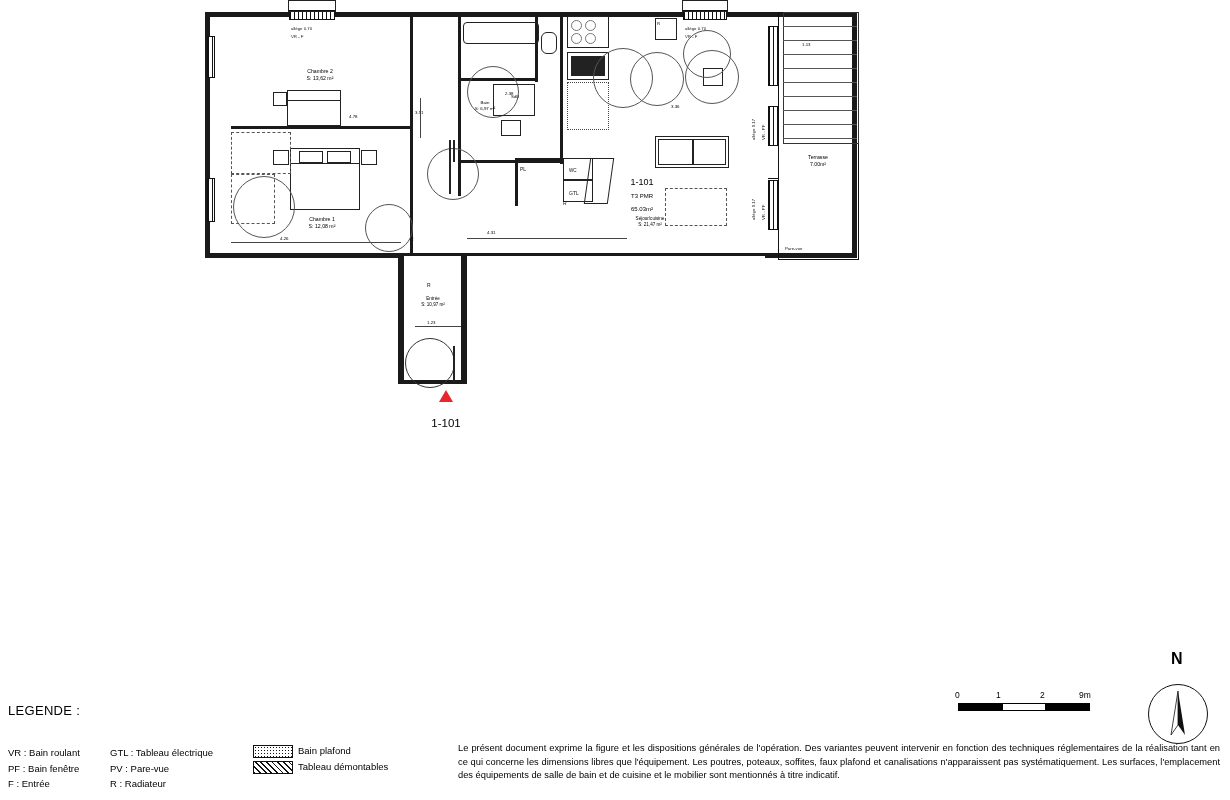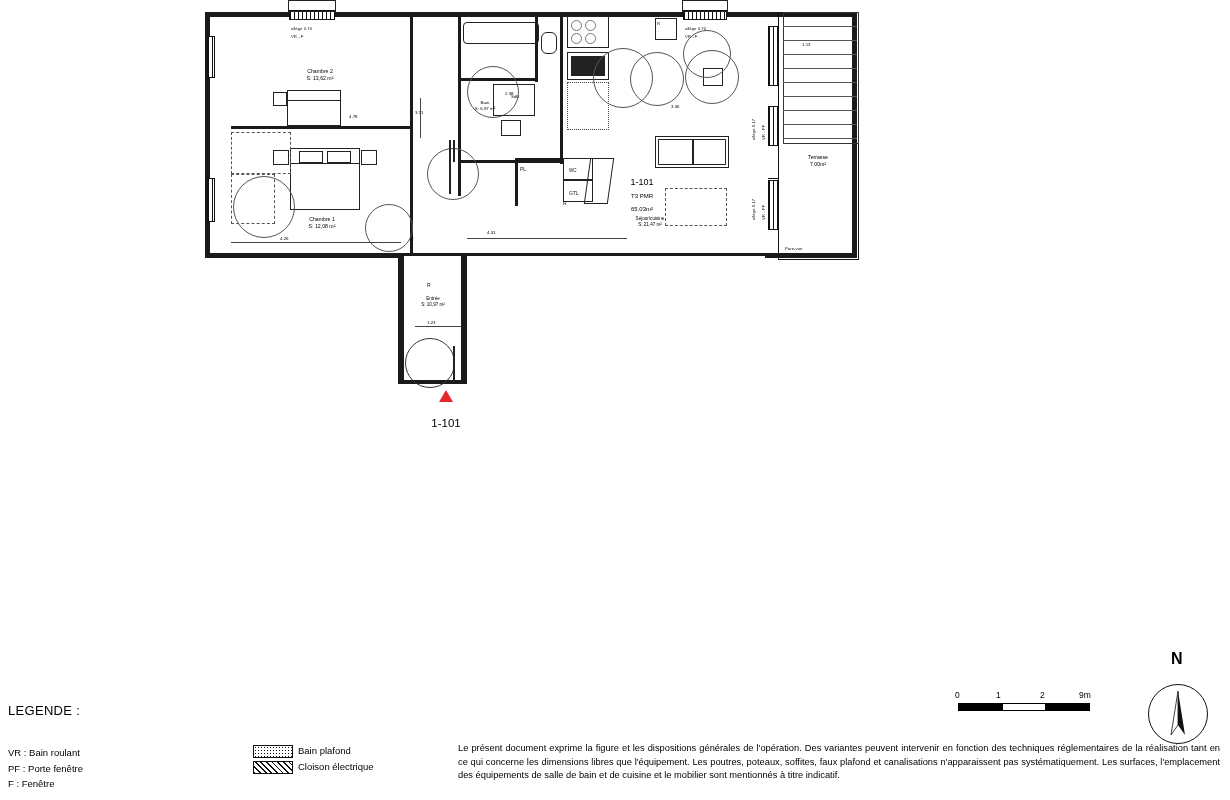--- a/index.html
+++ b/index.html
@@ -229,29 +229,34 @@
     </div>
   </div>
 
   <div class="marker" style="left:439px;top:390px;"></div>
   <div class="marker-label" style="left:406px;top:417px;">1-101</div>
 
   <div class="legende-title">LEGENDE :</div>
 
   <div class="legend-col" style="left:8px;top:745px;">
     <div>VR : Bain roulant</div>
-    <div>PF : Porte fenêtre</div>
-    <div>F : Fenêtre</div>
-  </div>
-
+    <div>PF : Bain fenêtre</div>
+    <div>F : Entrée</div>
+  </div>
+
+  <div class="legend-col" style="left:110px;top:745px;">
+    <div>GTL : Tableau électrique</div>
+    <div>PV : Pare-vue</div>
+    <div>R : Radiateur</div>
+  </div>
 
   <div class="legend-sw sw-dots" style="left:253px;top:745px;"></div>
   <div class="legend-sw-label" style="left:298px;top:745px;">Bain plafond</div>
   <div class="legend-sw sw-hatch" style="left:253px;top:761px;"></div>
-  <div class="legend-sw-label" style="left:298px;top:761px;">Cloison électrique</div>
+  <div class="legend-sw-label" style="left:298px;top:761px;">Tableau démontables</div>
 
   <div class="note">Le présent document exprime la figure et les dispositions générales de l'opération. Des variantes peuvent intervenir en fonction des techniques réglementaires de la réalisation tant en ce qui concerne les dimensions libres que l'équipement. Les poutres, poteaux, soffites, faux plafond et canalisations n'apparaissent pas systématiquement. Les surfaces, l'emplacement des équipements de salle de bain et de cuisine et le mobilier sont mentionnés à titre indicatif.</div>
 
   <div class="scale-nums" style="left:955px;top:690px;">0</div>
   <div class="scale-nums" style="left:996px;top:690px;">1</div>
   <div class="scale-nums" style="left:1040px;top:690px;">2</div>
   <div class="scale-nums" style="left:1079px;top:690px;">9m</div>
   <div class="scale-bar" style="left:958px;top:703px;">
     <div style="width:42px;background:#000;"></div>
     <div style="width:42px;background:#fff;"></div>

